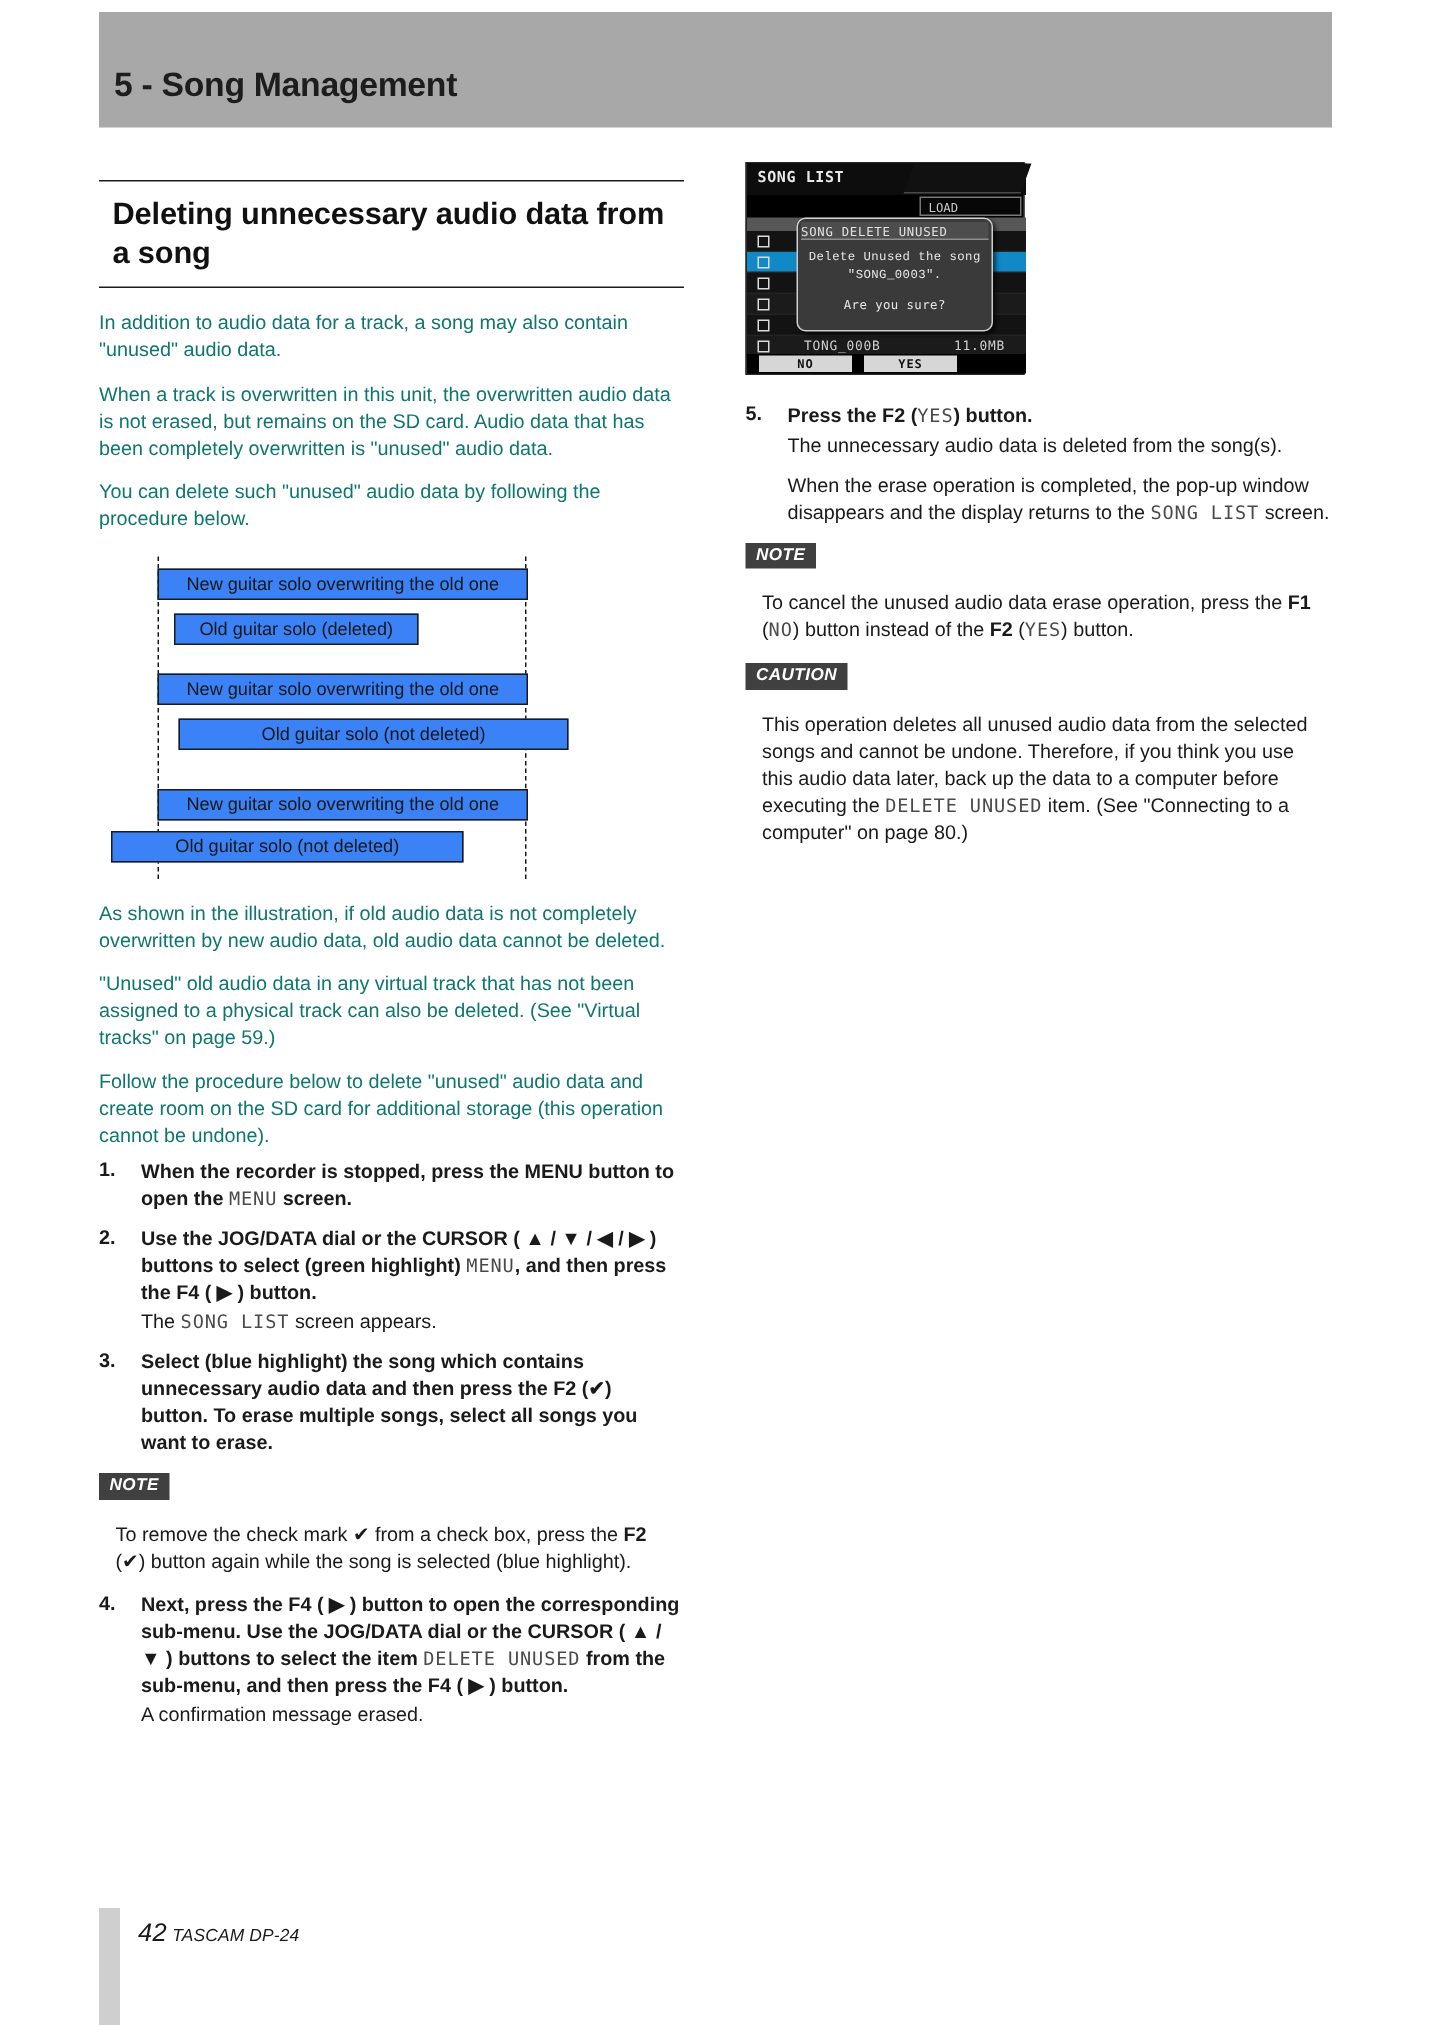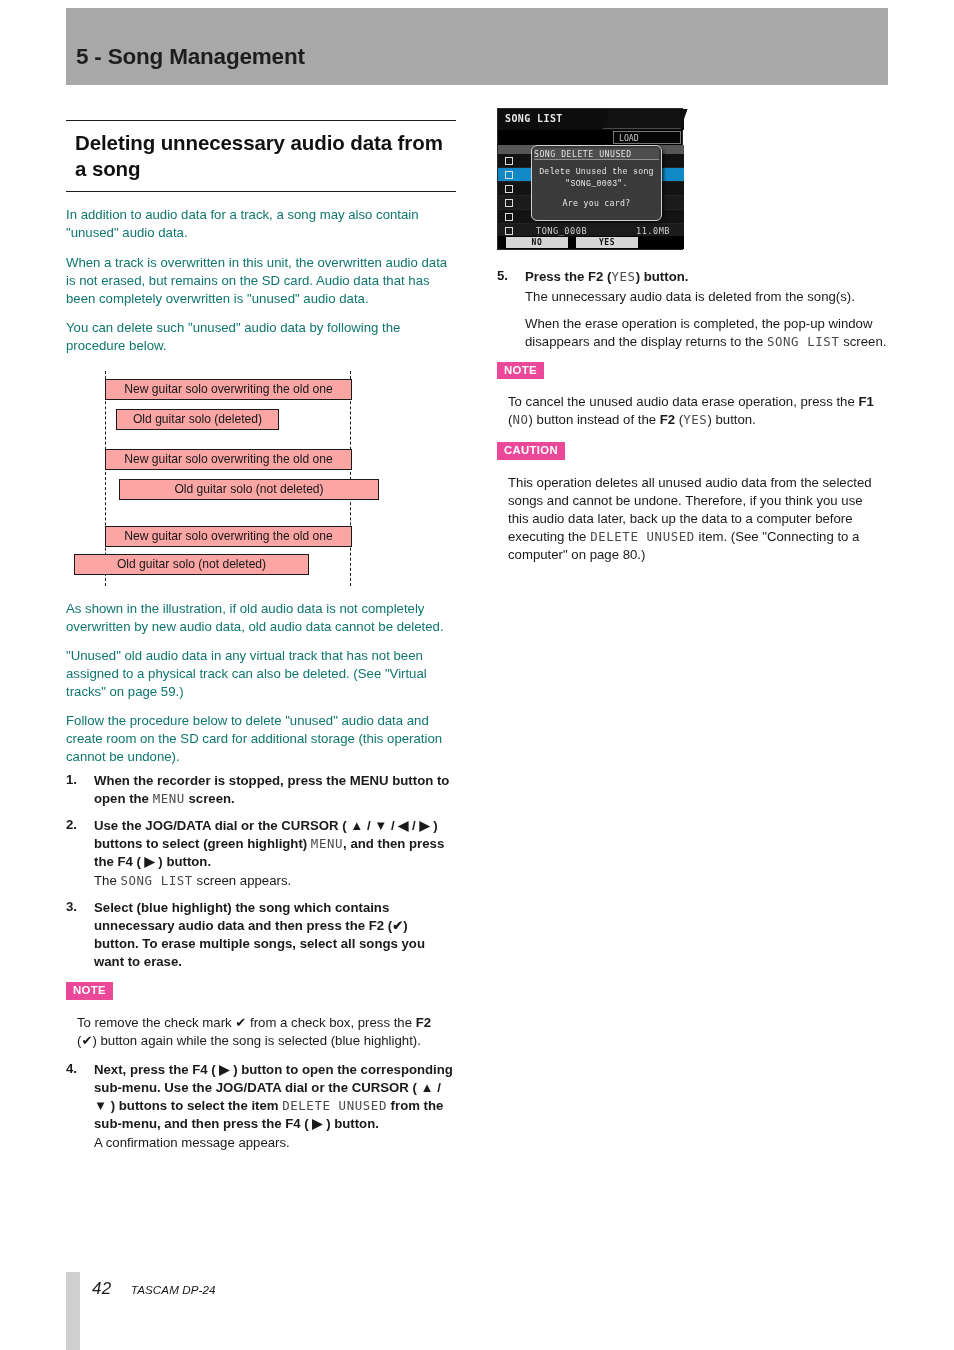--- a/index.html
+++ b/index.html
@@ -105,49 +105,50 @@
   .step-sub {
     font-size: 13.2px;
     font-weight: normal;
     line-height: 1.365;
     margin-top: 2px;
   }
 
   
   .badge {
     display: inline-block;
-    background: #ec4899;
+    background: #404040;
     color: #ffffff;
     font-size: 11.4px;
     font-weight: bold;
     letter-spacing: 0.3px;
     padding: 2px 7px 3px 7px;
     margin: 0 0 3px 0;
     line-height: 1.08;
+    font-style: italic;
   }
   .callout { margin: 9px 0 9px 0; }
   .callout p { margin: 11px; font-size: 13.2px; line-height: 1.365; }
 
   
   .diagram {
     position: relative;
     width: 390px;
     height: 215px;
     margin: 16px 0 14px 0;
   }
   .dashline {
     position: absolute;
     top: 0; bottom: 0;
     width: 0;
     border-left: 1.5px dashed #1a1a1a;
   }
   .dbox {
     position: absolute;
     border: 1.2px solid #1a1a1a;
-    background: #fca5a5;
+    background: #3b82f6;
     font-size: 12.1px;
     line-height: 1;
     height: 21px;
     display: flex;
     align-items: center;
     justify-content: center;
     color: #171717;
     white-space: nowrap;
   }
 
@@ -312,21 +313,20 @@
   }
   .footer-page {
     font-size: 17px;
     font-style: italic;
     font-weight: normal;
   }
   .footer-model {
     font-size: 11.6px;
     font-style: italic;
     letter-spacing: 0.1px;
-    margin-left: 16px;
   }
   .side-bar {
     position: absolute;
     left: 66px; top: 1308px;
     width: 14px; height: 42px;
     background: #cfcfcf;
   }
 </style>
 </head>
 <body>
@@ -385,21 +385,21 @@
 
   <div class="callout">
     <span class="badge">NOTE</span>
     <p id="note-left"><span>To remove the check mark ✔ from a check box, press the </span><span style="font-weight: bold;">F2</span><span> (✔) button again while the song is selected (blue highlight).</span></p>
   </div>
 
   <ol class="steps" id="steps-b">
       <li class="step">
         <span class="step-num">4.</span>
         <div class="step-text"><span>Next, press the F4 ( ▶ ) button to open the corresponding sub-menu. Use the JOG/DATA dial or the CURSOR ( ▲ / ▼ ) buttons to select the item </span><span class="lcd">DELETE UNUSED</span><span> from the sub-menu, and then press the F4 ( ▶ ) button.</span></div>
-        <div class="step-sub"><span>A confirmation message appears.</span></div>
+        <div class="step-sub"><span>A confirmation message erased.</span></div>
       </li>
     </ol>
 
 </div>
 
 <div class="col-right">
 
   <div class="lcd-shot">
     <div class="lcd-titlebar"></div>
     <div class="lcd-tab"></div>
@@ -429,21 +429,21 @@
       <span class="lcd-rowtext">TONG_000B</span>
       <span class="lcd-rowsize">11.0MB</span>
     </div>
 
     <div class="lcd-popup">
       <div class="lcd-popup-title">SONG DELETE UNUSED</div>
       <div class="lcd-popup-body">
         <div>Delete Unused the song</div>
         <div>"SONG_0003".</div>
       </div>
-      <div class="lcd-popup-q">Are you card?</div>
+      <div class="lcd-popup-q">Are you sure?</div>
     </div>
 
     <div class="lcd-fkeys">
       <div class="fkey" style="left:8px;width:62px">NO</div>
       <div class="fkey" style="left:78px;width:62px">YES</div>
     </div>
   </div>
 
   <div style="height:18px"></div>
 

